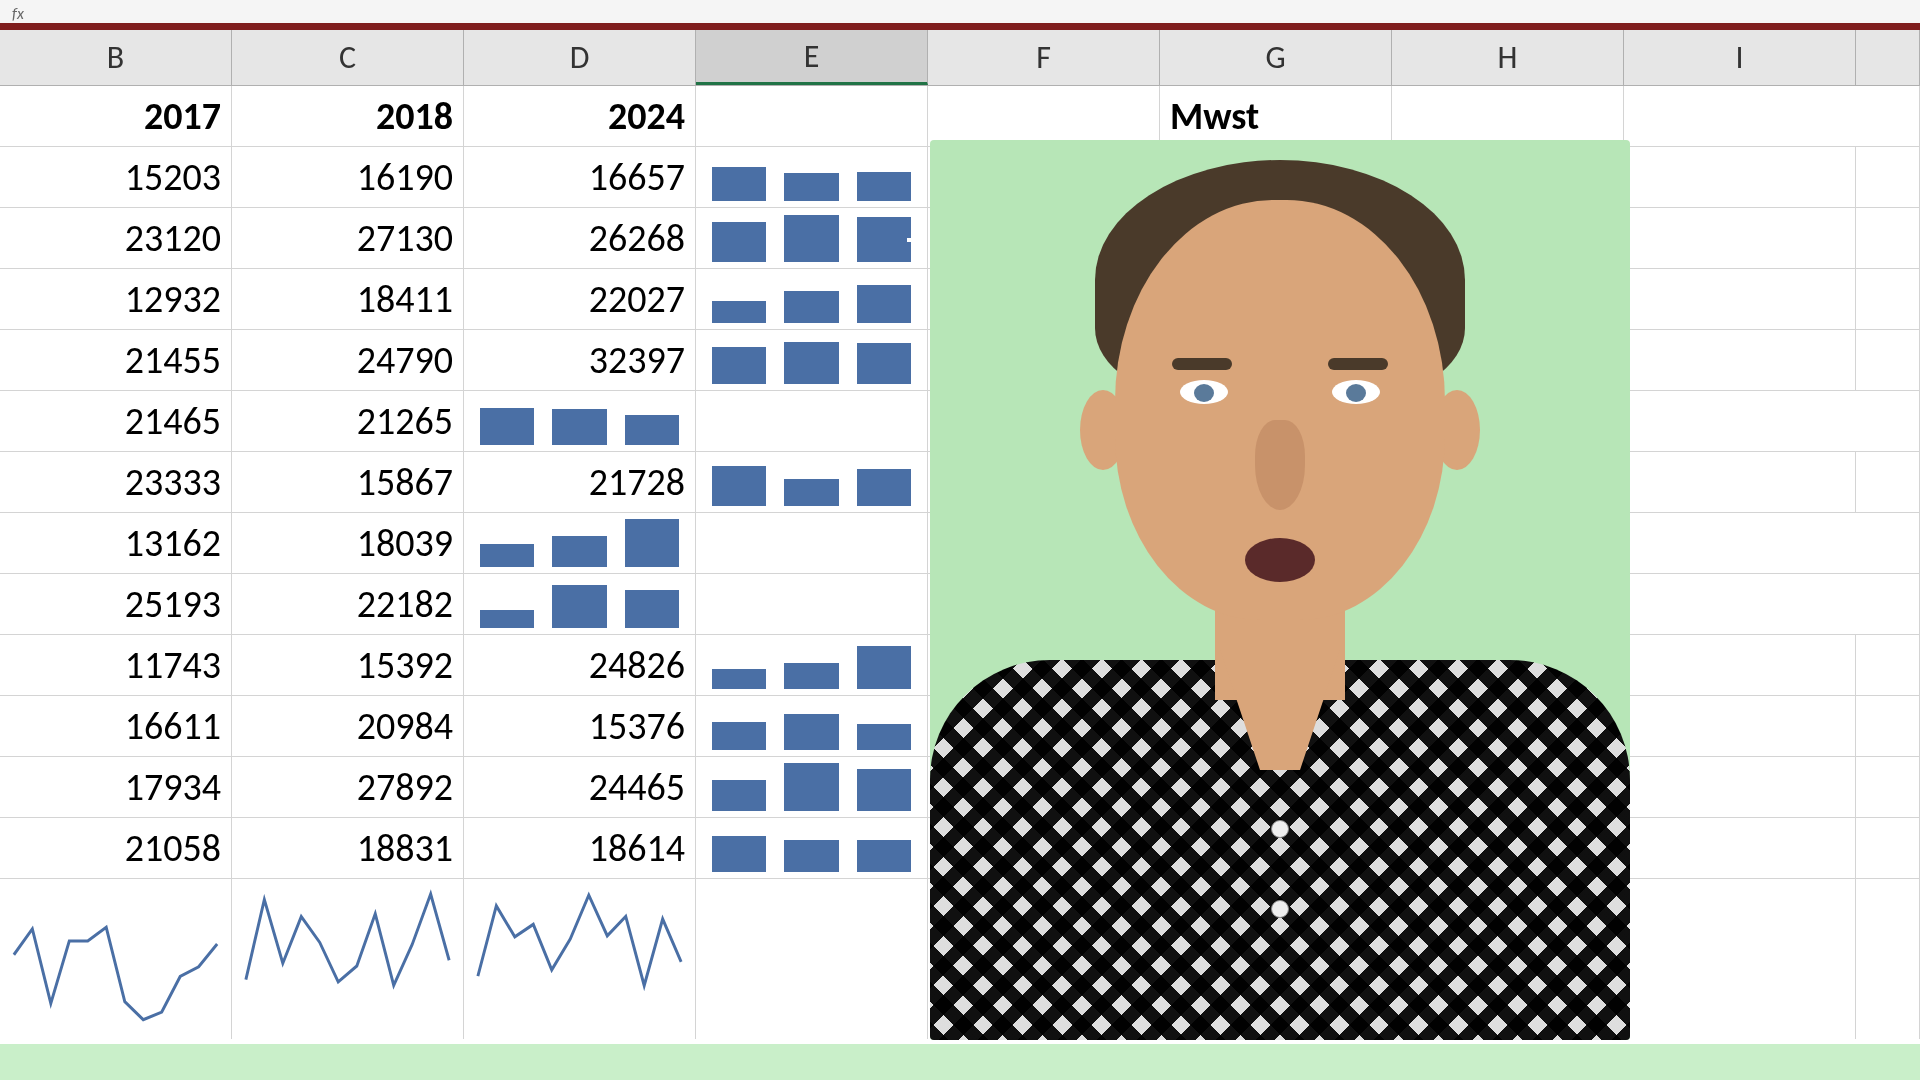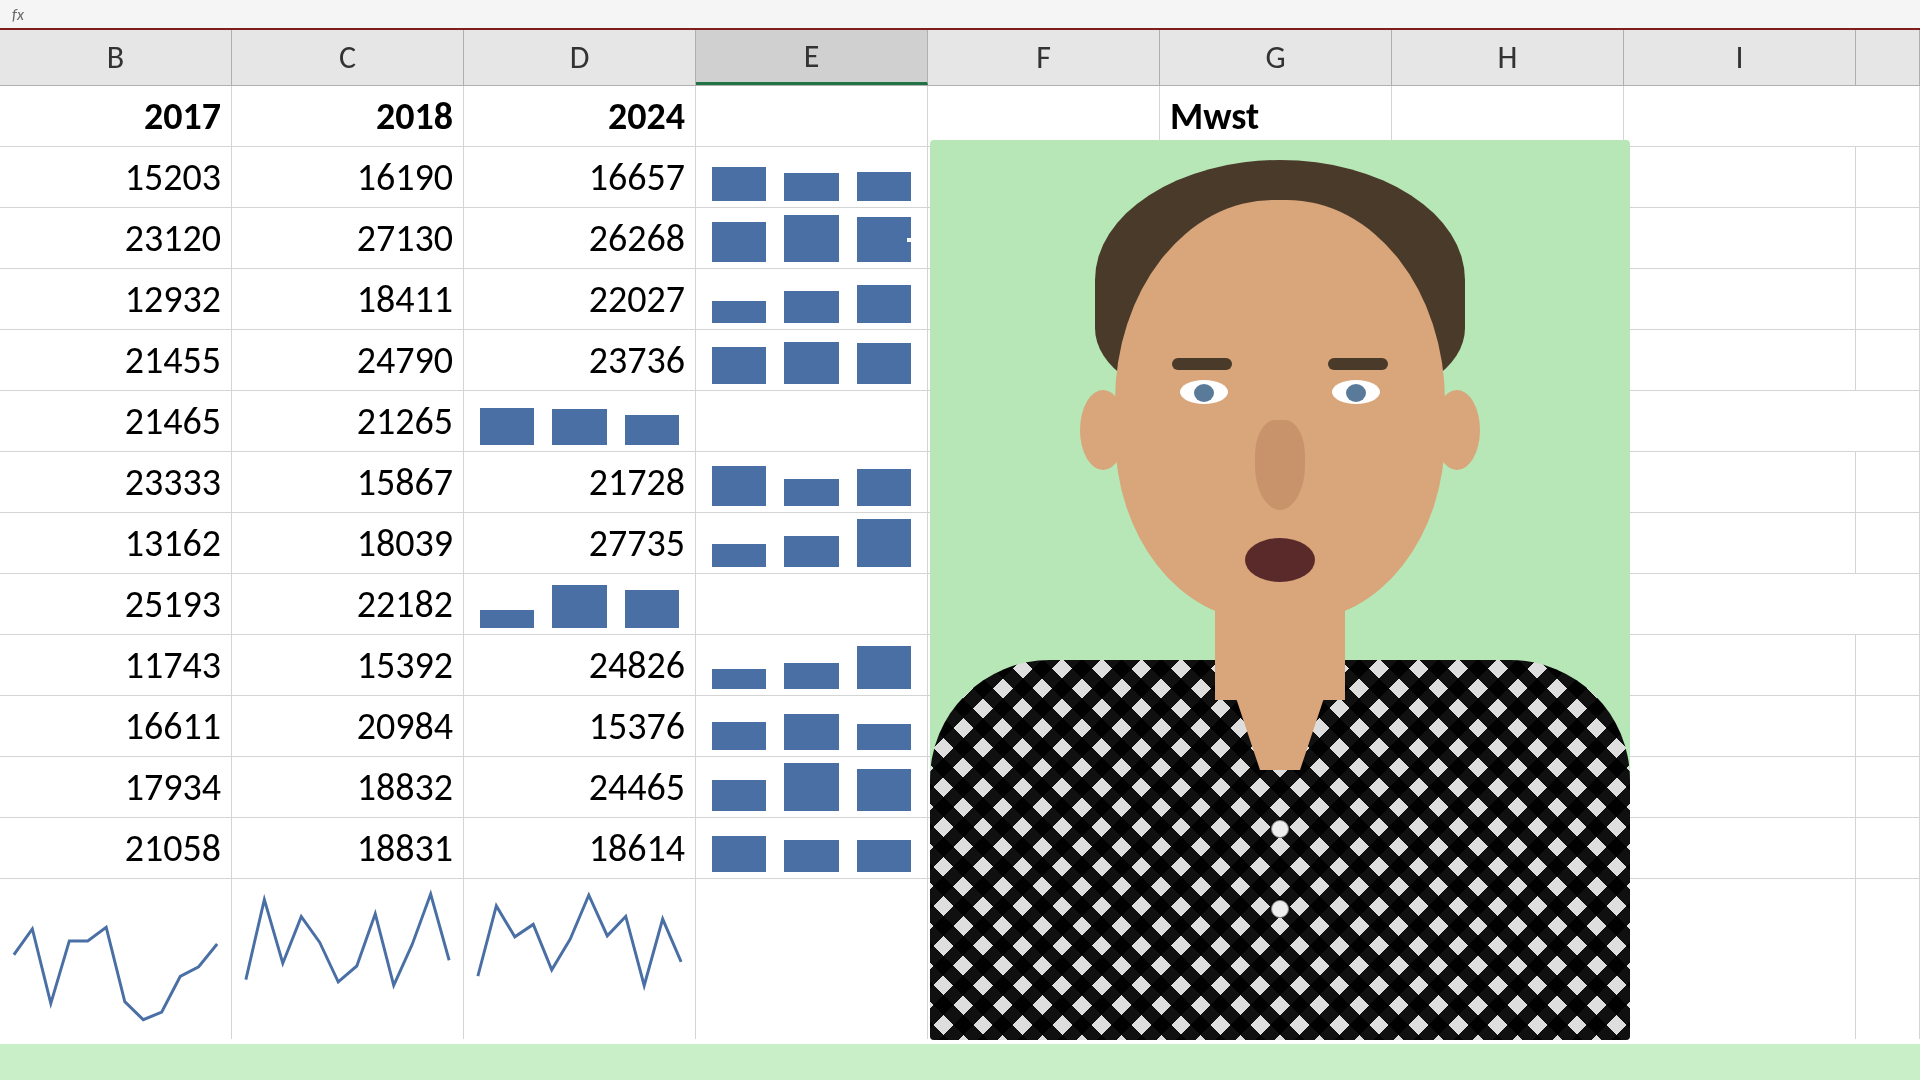--- a/index.html
+++ b/index.html
@@ -7,24 +7,24 @@
     margin: 0;
     font-family: Calibri, Arial, sans-serif;
     background: #fff;
     overflow: hidden;
     width: 1920px;
     height: 1080px;
     position: relative;
   }
   .formula-bar {
     height: 30px;
-    border-bottom: 2px solid #7f1d1d;
+    border-bottom: 7px solid #7f1d1d;
     background: #f5f5f5;
     display: flex;
-    align-items: center;
+    align-items: flex-end;
   }
   .fx-label {
     font-style: italic;
     font-size: 16px;
     color: #666;
     padding-left: 12px;
   }
   .sheet {
     position: absolute;
     top: 30px;
@@ -356,21 +356,21 @@
         </div>
         <div class="cell cF"></div>
         <div class="cell cG"></div>
         <div class="cell cH"></div>
         <div class="cell cI"></div>
         <div class="cell cRest"></div>
       </div>
       <div class="row">
         <div class="cell num cB">21455</div>
         <div class="cell num cC">24790</div>
-        <div class="cell num cD">23736</div>
+        <div class="cell num cD">32397</div>
         <div class="cell cE">
           <div class="sparkbar-wrap">
             <div class="sparkbar" style="height: 37px;"></div>
             <div class="sparkbar" style="height: 42px;"></div>
             <div class="sparkbar" style="height: 41px;"></div>
           </div>
         </div>
         <div class="cell cF"></div>
         <div class="cell cG"></div>
         <div class="cell cH"></div>
@@ -406,21 +406,20 @@
         </div>
         <div class="cell cF"></div>
         <div class="cell cG"></div>
         <div class="cell cH"></div>
         <div class="cell cI"></div>
         <div class="cell cRest"></div>
       </div>
       <div class="row">
         <div class="cell num cB">13162</div>
         <div class="cell num cC">18039</div>
-        <div class="cell num cD">27735</div>
         <div class="cell cE">
           <div class="sparkbar-wrap">
             <div class="sparkbar" style="height: 23px;"></div>
             <div class="sparkbar" style="height: 31px;"></div>
             <div class="sparkbar" style="height: 48px;"></div>
           </div>
         </div>
         <div class="cell cF"></div>
         <div class="cell cG"></div>
         <div class="cell cH"></div>
@@ -472,21 +471,21 @@
           </div>
         </div>
         <div class="cell cF"></div>
         <div class="cell cG"></div>
         <div class="cell cH"></div>
         <div class="cell cI"></div>
         <div class="cell cRest"></div>
       </div>
       <div class="row">
         <div class="cell num cB">17934</div>
-        <div class="cell num cC">18832</div>
+        <div class="cell num cC">27892</div>
         <div class="cell num cD">24465</div>
         <div class="cell cE">
           <div class="sparkbar-wrap">
             <div class="sparkbar" style="height: 31px;"></div>
             <div class="sparkbar" style="height: 48px;"></div>
             <div class="sparkbar" style="height: 42px;"></div>
           </div>
         </div>
         <div class="cell cF"></div>
         <div class="cell cG"></div>

